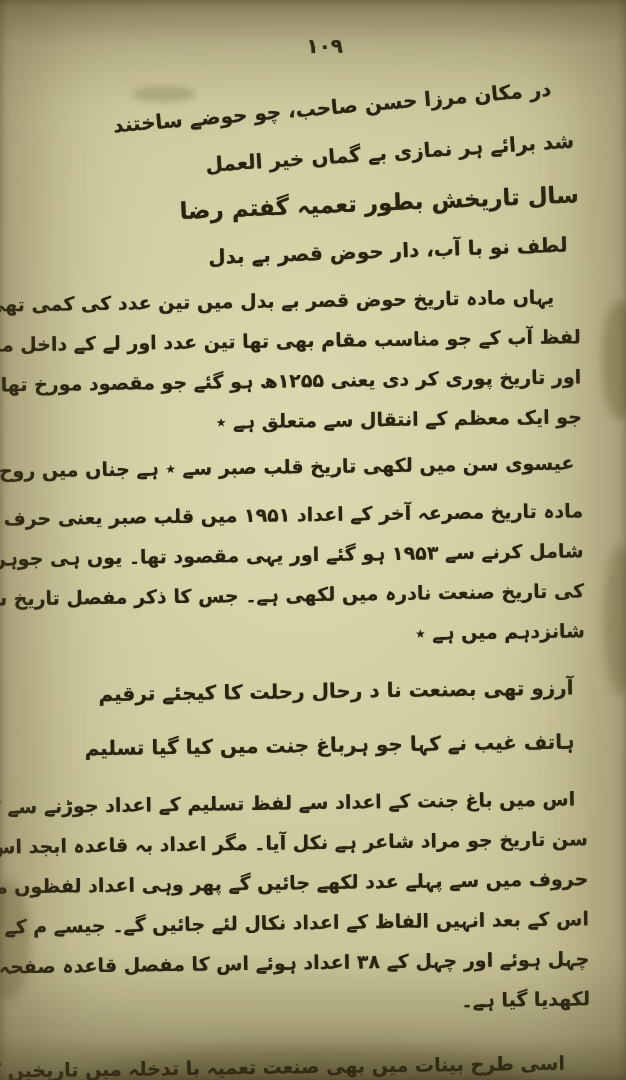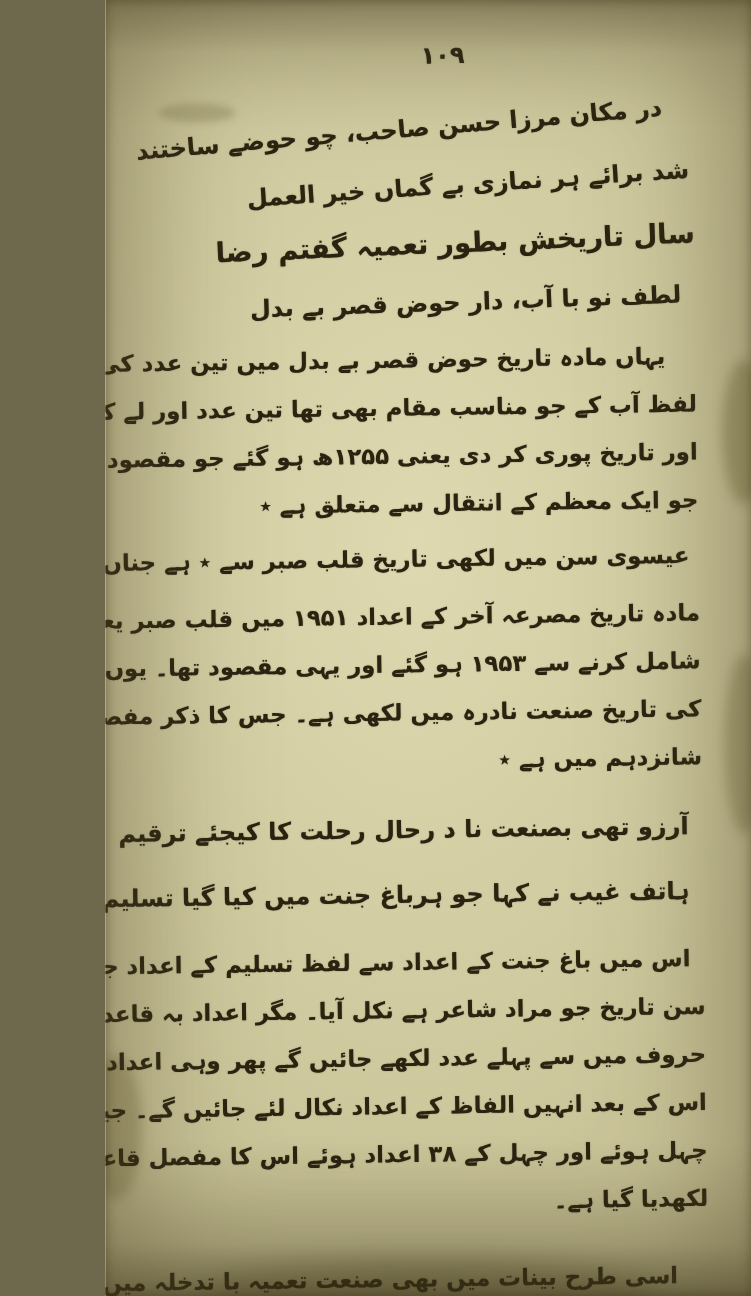--- a/index.html
+++ b/index.html
@@ -2,21 +2,21 @@
 <html lang="ur" dir="rtl"><head>
 <meta charset="utf-8">
 <style>
   html,body{margin:0;padding:0;}
   body{
     width:626px;height:1080px;overflow:hidden;
     background:#6e684c;
     font-family:"DejaVu Sans",sans-serif;
   }
   .page{
-    position:relative;width:538px;height:1080px;overflow:hidden;
+    position:relative;width:626px;height:1080px;overflow:hidden;
     direction:rtl;color:#2b2310;
     background-color:#c9c399;
     background-image:
       radial-gradient(90% 70% at 48% 42%, rgba(238,233,195,.55), rgba(0,0,0,0) 72%),
       linear-gradient(180deg,#99926e 0%,#c1bb91 4%,#cbc59a 10%,#cbc59a 88%,#b0aa81 96%,#7d7756 100%),
       linear-gradient(90deg,#a39d76 0%,#c5bf95 5%,#c5bf95 96%,#9b956f 100%);
   }
   .vignette{
     position:absolute;inset:0;pointer-events:none;z-index:5;
     box-shadow:inset 0 0 110px 18px rgba(80,70,35,.5), inset 0 0 10px rgba(50,40,15,.5);

